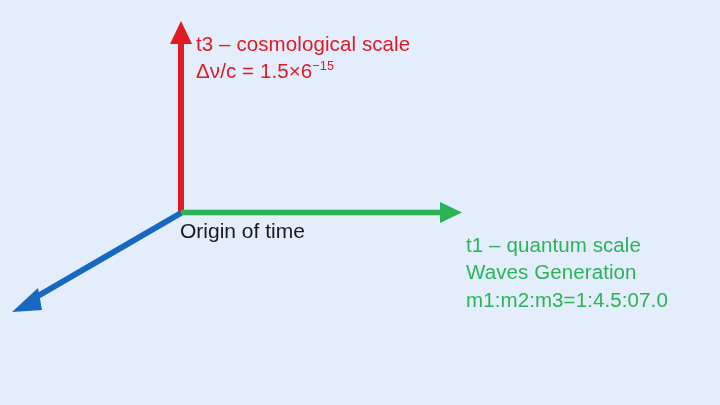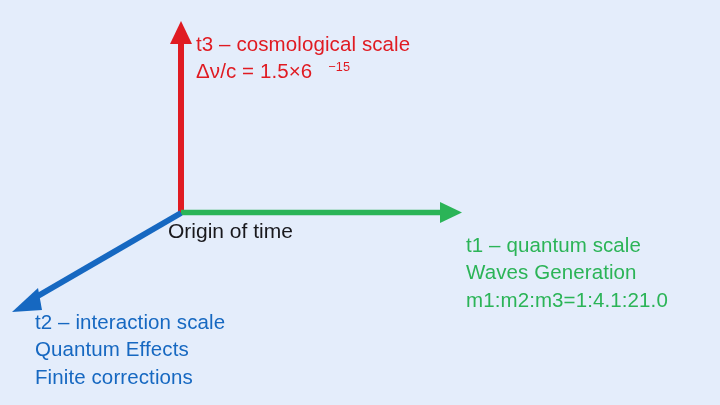--- a/index.html
+++ b/index.html
@@ -50,32 +50,31 @@
   }
   
   #label-t2 {
     left: 35px;
     top: 308px;
     color: #1668c1;
     font-size: 20.5px;
   }
   #label-origin {
     position: absolute;
-    left: 168px;
+    left: 180px;
     top: 219px;
     color: #19191d;
     font-size: 21px;
     white-space: nowrap;
   }
   .line-1, .line-2, .line-3 { display: block; }
   sup.exp {
     font-size: 0.62em;
     vertical-align: super;
     line-height: 0;
-    margin-left: 16px;
   }
 </style>
 </head>
 <body>
 
 <div id="slide">
 
   <svg id="axes-svg" viewBox="0 0 720 405" xmlns="http://www.w3.org/2000/svg">
 
     <g>
@@ -95,24 +94,19 @@
   </svg>
 
   <div class="label-block" id="label-t3">
     <span class="line-1">t3 – cosmological scale</span>
     <span class="line-3"><span>Δν/c = 1.5×6</span><sup class="exp">−15</sup></span>
   </div>
 
   <div class="label-block" id="label-t1">
     <span class="line-1">t1 – quantum scale</span>
     <span class="line-2">Waves Generation</span>
-    <span class="line-3">m1:m2:m3=1:4.1:21.0</span>
+    <span class="line-3">m1:m2:m3=1:4.5:07.0</span>
   </div>
 
-  <div class="label-block" id="label-t2">
-    <span class="line-1">t2 – interaction scale</span>
-    <span class="line-2">Quantum Effects</span>
-    <span class="line-3">Finite corrections</span>
-  </div>
 
   <div id="label-origin">Origin of time</div>
 
 </div>
 
 </body></html>

